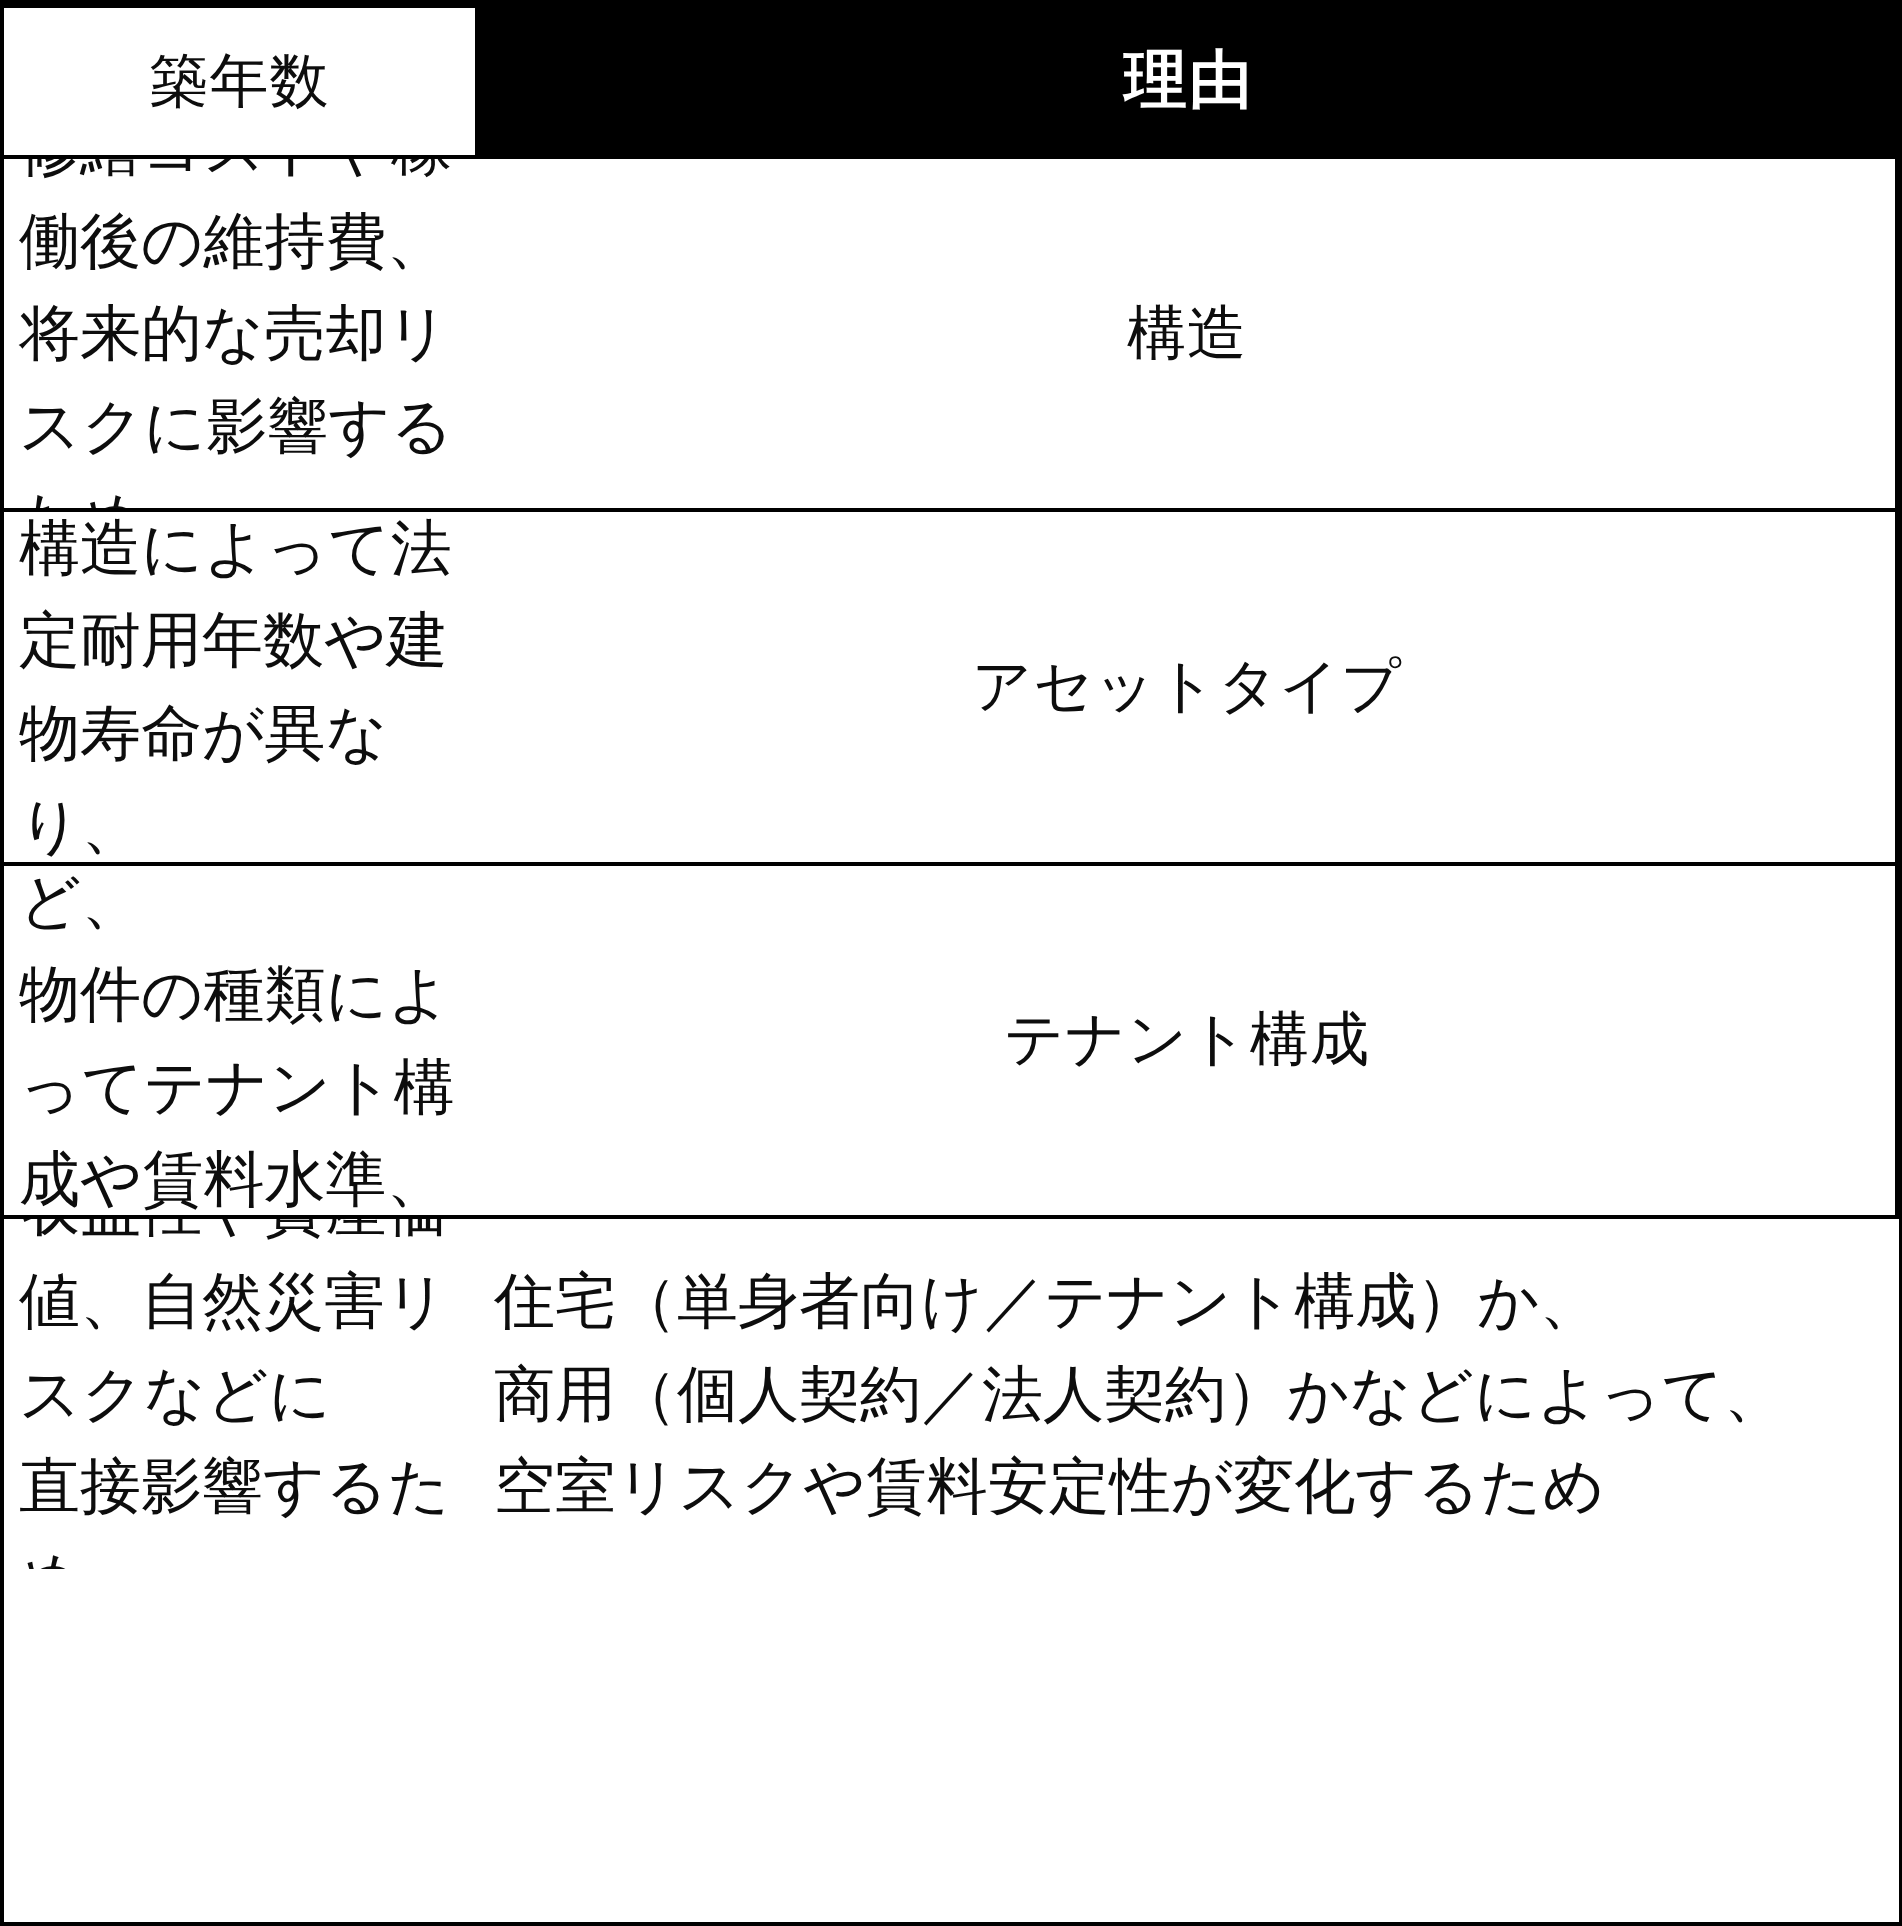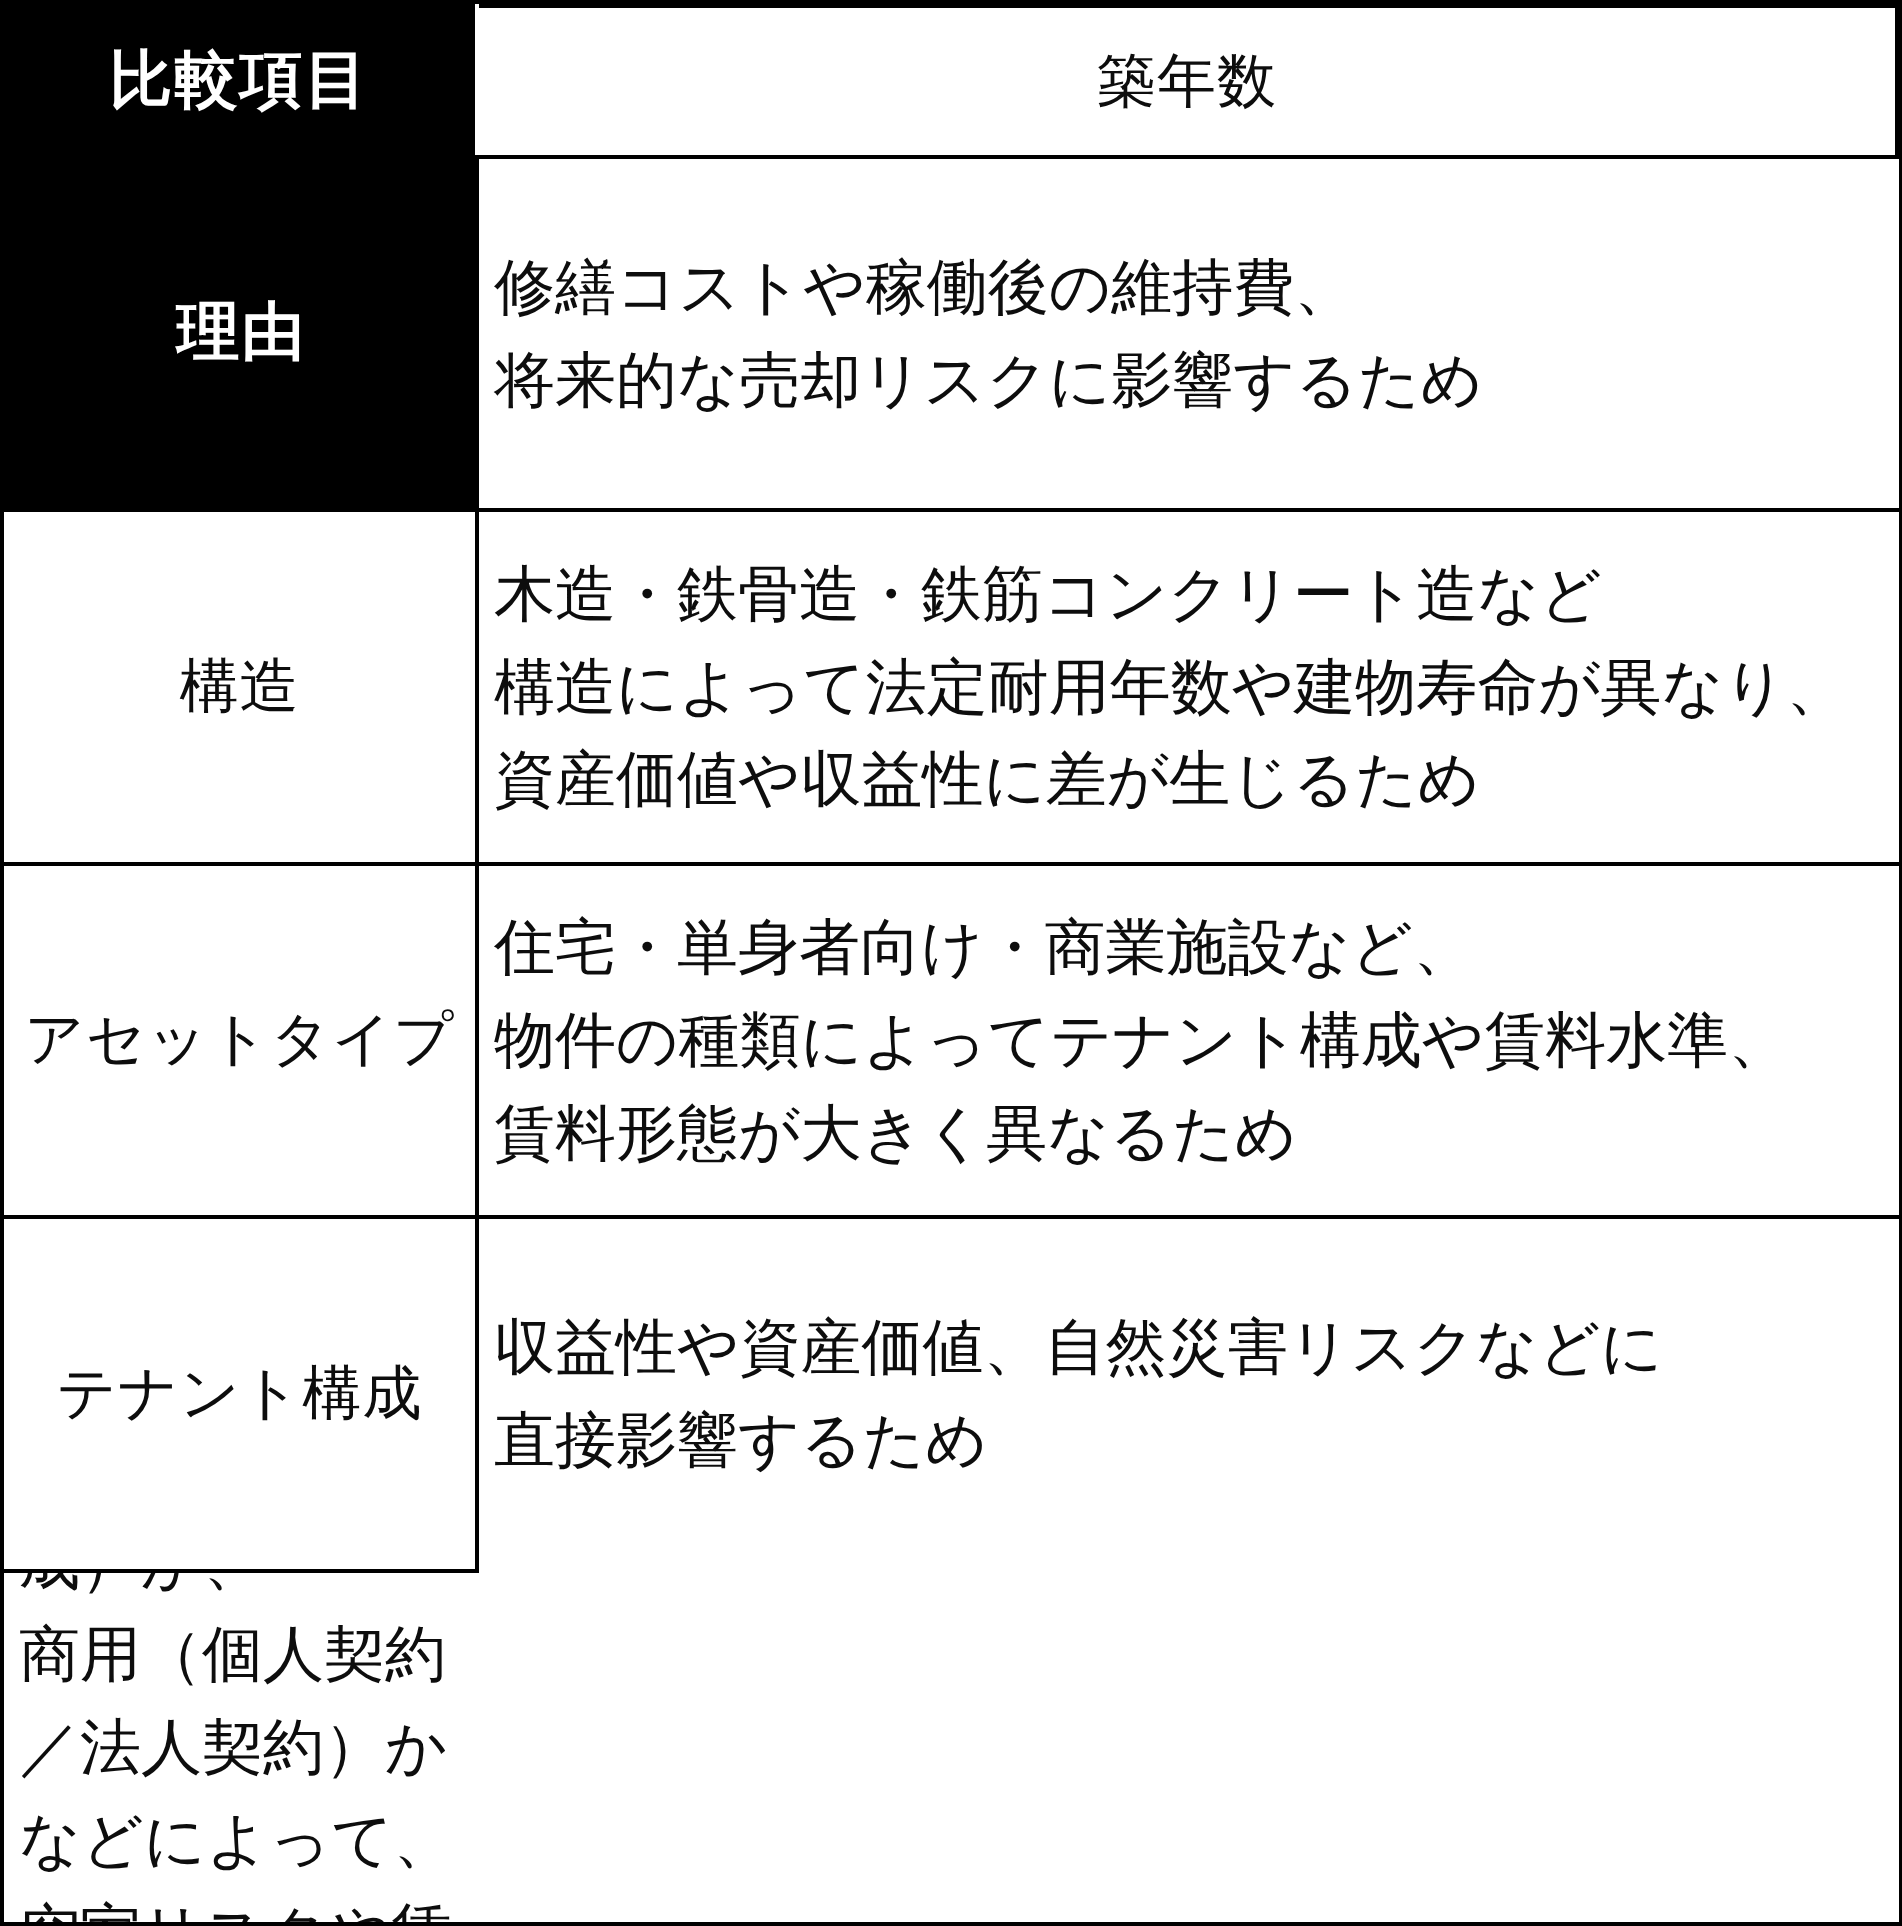--- a/index.html
+++ b/index.html
@@ -59,21 +59,20 @@
     padding: 0 16px 0 15px;
     white-space: pre-line;
   }
 </style>
 </head>
 <body>
 
 <div class="page">
   <div class="cmp-table">
 
-    <div class="cell th th-item">比較項目</div>
     <div class="cell item-cell">築年数</div>
 
     <div class="cell th">理由</div>
     <div class="cell reason-cell">修繕コストや稼働後の維持費、
 将来的な売却リスクに影響するため</div>
 
     <div class="cell item-cell">構造</div>
     <div class="cell reason-cell">木造・鉄骨造・鉄筋コンクリート造など
 構造によって法定耐用年数や建物寿命が異なり、
 資産価値や収益性に差が生じるため</div>

